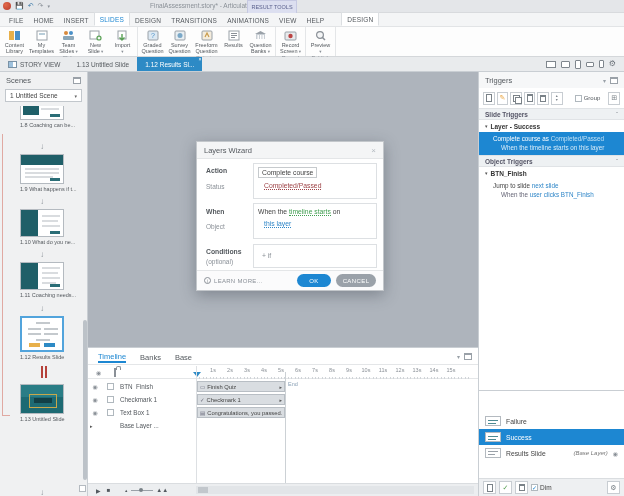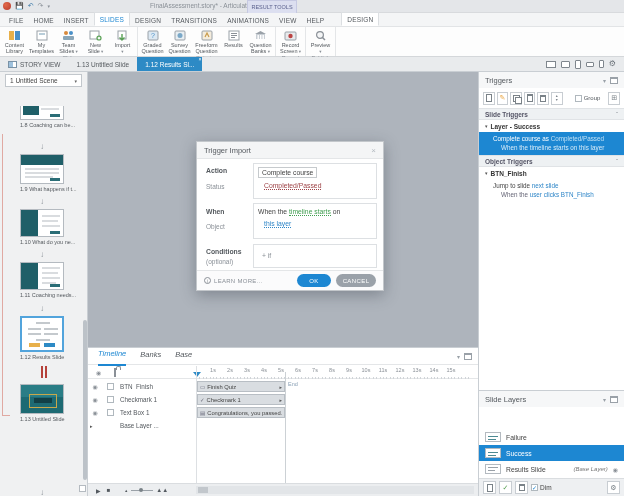--- a/index.html
+++ b/index.html
@@ -120,21 +120,21 @@
   .lrow .suffix { margin-left:auto; font-style:italic; font-size:6px; color:#777; }
   .eye { color:#8a9097; font-size:6px; }
   .sl-toolbar { position:absolute; left:0; bottom:0; width:100%; height:18px; background:#eef0f2; border-top:1px solid #dadde0; display:flex; align-items:center; gap:3px; padding:0 4px; }
   .dim { display:flex; align-items:center; gap:2px; font-size:6.5px; color:#444; }
   .cb.checked { color:#1d87d2; font-size:6px; line-height:6px; text-align:center; }
   .sl-gear { margin-left:auto; }
 
   
   .timeline { position:absolute; left:88px; top:347px; width:390px; height:149px; background:#fff; border-top:1px solid #c9ced3; }
   .tl-tabs { height:17px; display:flex; align-items:center; gap:14px; padding-left:10px; border-bottom:1px solid #e4e6e8; }
-  .tl-tab { font-size:7.5px; color:#54595e; padding:3px 0 6px;font-style:italic; }
+  .tl-tab { font-size:7.5px; color:#54595e; padding:3px 0 0; }
   .tl-tab.active { color:#1d87d2; border-bottom:2px solid #1d87d2; }
   .tl-picons { margin-left:auto; display:flex; gap:4px; padding-right:6px; color:#9aa1a8; font-size:6px; align-items:center; }
   .tl-hdr { position:absolute; left:0; top:18px; width:100%; height:13px; border-bottom:1px solid #e4e6e8; }
   .ruler { position:absolute; left:108px; top:0; right:8px; height:13px;
            background:repeating-linear-gradient(90deg, #d0d4d8 0 1px, transparent 1px 3.4px);
            background-size:100% 2px; background-position:0 11px; background-repeat:no-repeat; }
   .tick { position:absolute; top:1px; font-size:5.5px; color:#8a9097; transform:translateX(-50%); }
   .playhead { position:absolute; left:105px; top:6px; width:0; height:0; border-left:4px solid transparent; border-right:4px solid transparent; border-top:5px solid #2d8ac5; }
   .colsep { position:absolute; left:108px; top:18px; bottom:13px; width:1px; background:#dde0e3; }
   .endline { position:absolute; left:197px; top:24px; bottom:13px; width:1px; background:#ccd1d5; }
@@ -349,20 +349,24 @@
     <span class="dev mon"></span>
     <span class="dev tabh"></span>
     <span class="dev tabv"></span>
     <span class="dev phh"></span>
     <span class="dev phv"></span>
     <span class="gear">⚙</span>
   </div>
 </div>
 
 <div class="scenes">
+  <div class="scenes-hdr">
+    <span>Scenes</span>
+    <span class="panel-ic"></span>
+  </div>
   <div class="scene-dd">
     <span>1 Untitled Scene</span>
     <span style="font-size:5px;color:#666;">▾</span>
   </div>
   <div class="slist">
     <div class="pink-bracket"></div>
 
     <div class="thumbwrap" style="top:-12px;">
       <div class="thumb">
         <div class="teal abs" style="left:2px;top:2px;width:16px;height:18px;"></div>
@@ -441,21 +445,21 @@
     <div class="sarrow abs" style="left:20px;top:382px;width:44px;">↓</div>
 
   </div>
   <div class="sscroll"></div>
   <div class="scorner"></div>
 </div>
 
 <div class="canvas">
   <div class="dialog">
     <div class="dlg-title">
-      <span>Trigger Import</span>
+      <span>Layers Wizard</span>
       <span class="dlg-x">×</span>
     </div>
     <div class="dlg-body">
       <span class="dlg-label" style="top:8px;font-weight:bold;">Action</span>
       <span class="dlg-label dim" style="top:24px;">Status</span>
       <div class="fieldbox" style="top:4px;height:36px;">
         <div style="padding:3px 0 0 4px;"><span class="fv chip">Complete course</span></div>
         <div style="padding:4px 0 0 10px;"><span class="fv maroon">Completed/Passed</span></div>
       </div>
 
@@ -548,27 +552,20 @@
       <span class="blu">next slide</span>
     </div>
     <div class="objline2">
       <span>When the</span>
       <span class="blu">user clicks</span>
       <span class="blu">BTN_Finish</span>
     </div>
   </div>
 
   <div class="slayers">
-    <div class="phdr">
-      <span>Slide Layers</span>
-      <span class="phdr-icons">
-        <span>▾</span>
-        <span class="panel-ic"></span>
-      </span>
-    </div>
     <div style="height:22px;"></div>
     <div class="lrow">
       <span class="lthumb">
           <i style="top:3px;"></i>
           <i style="top:6px;width:8px;"></i>
         </span>
       <span>Failure</span>
     </div>
     <div class="lrow sel">
       <span class="lthumb">

